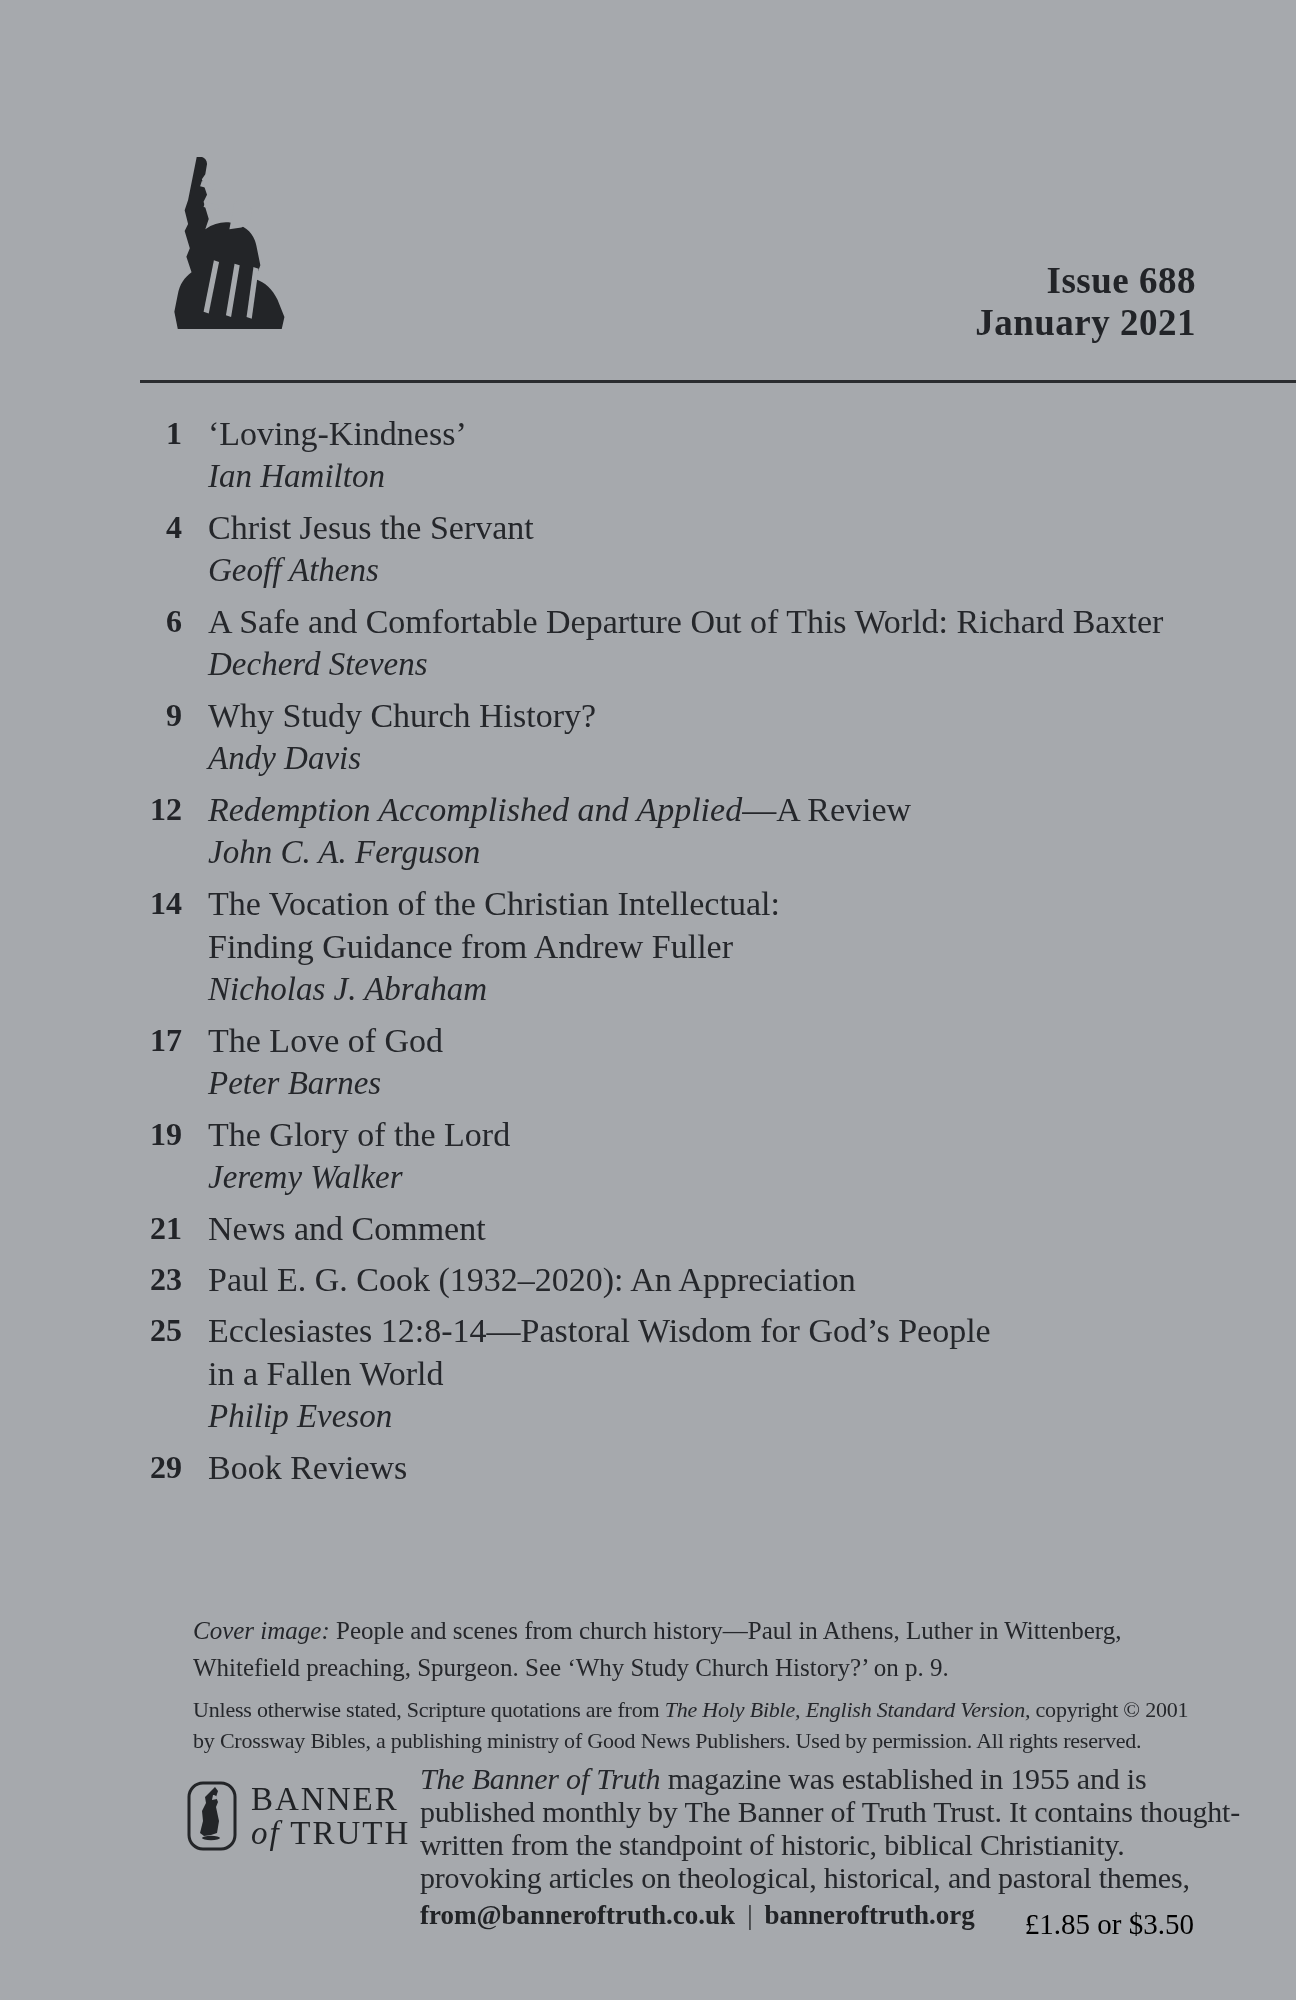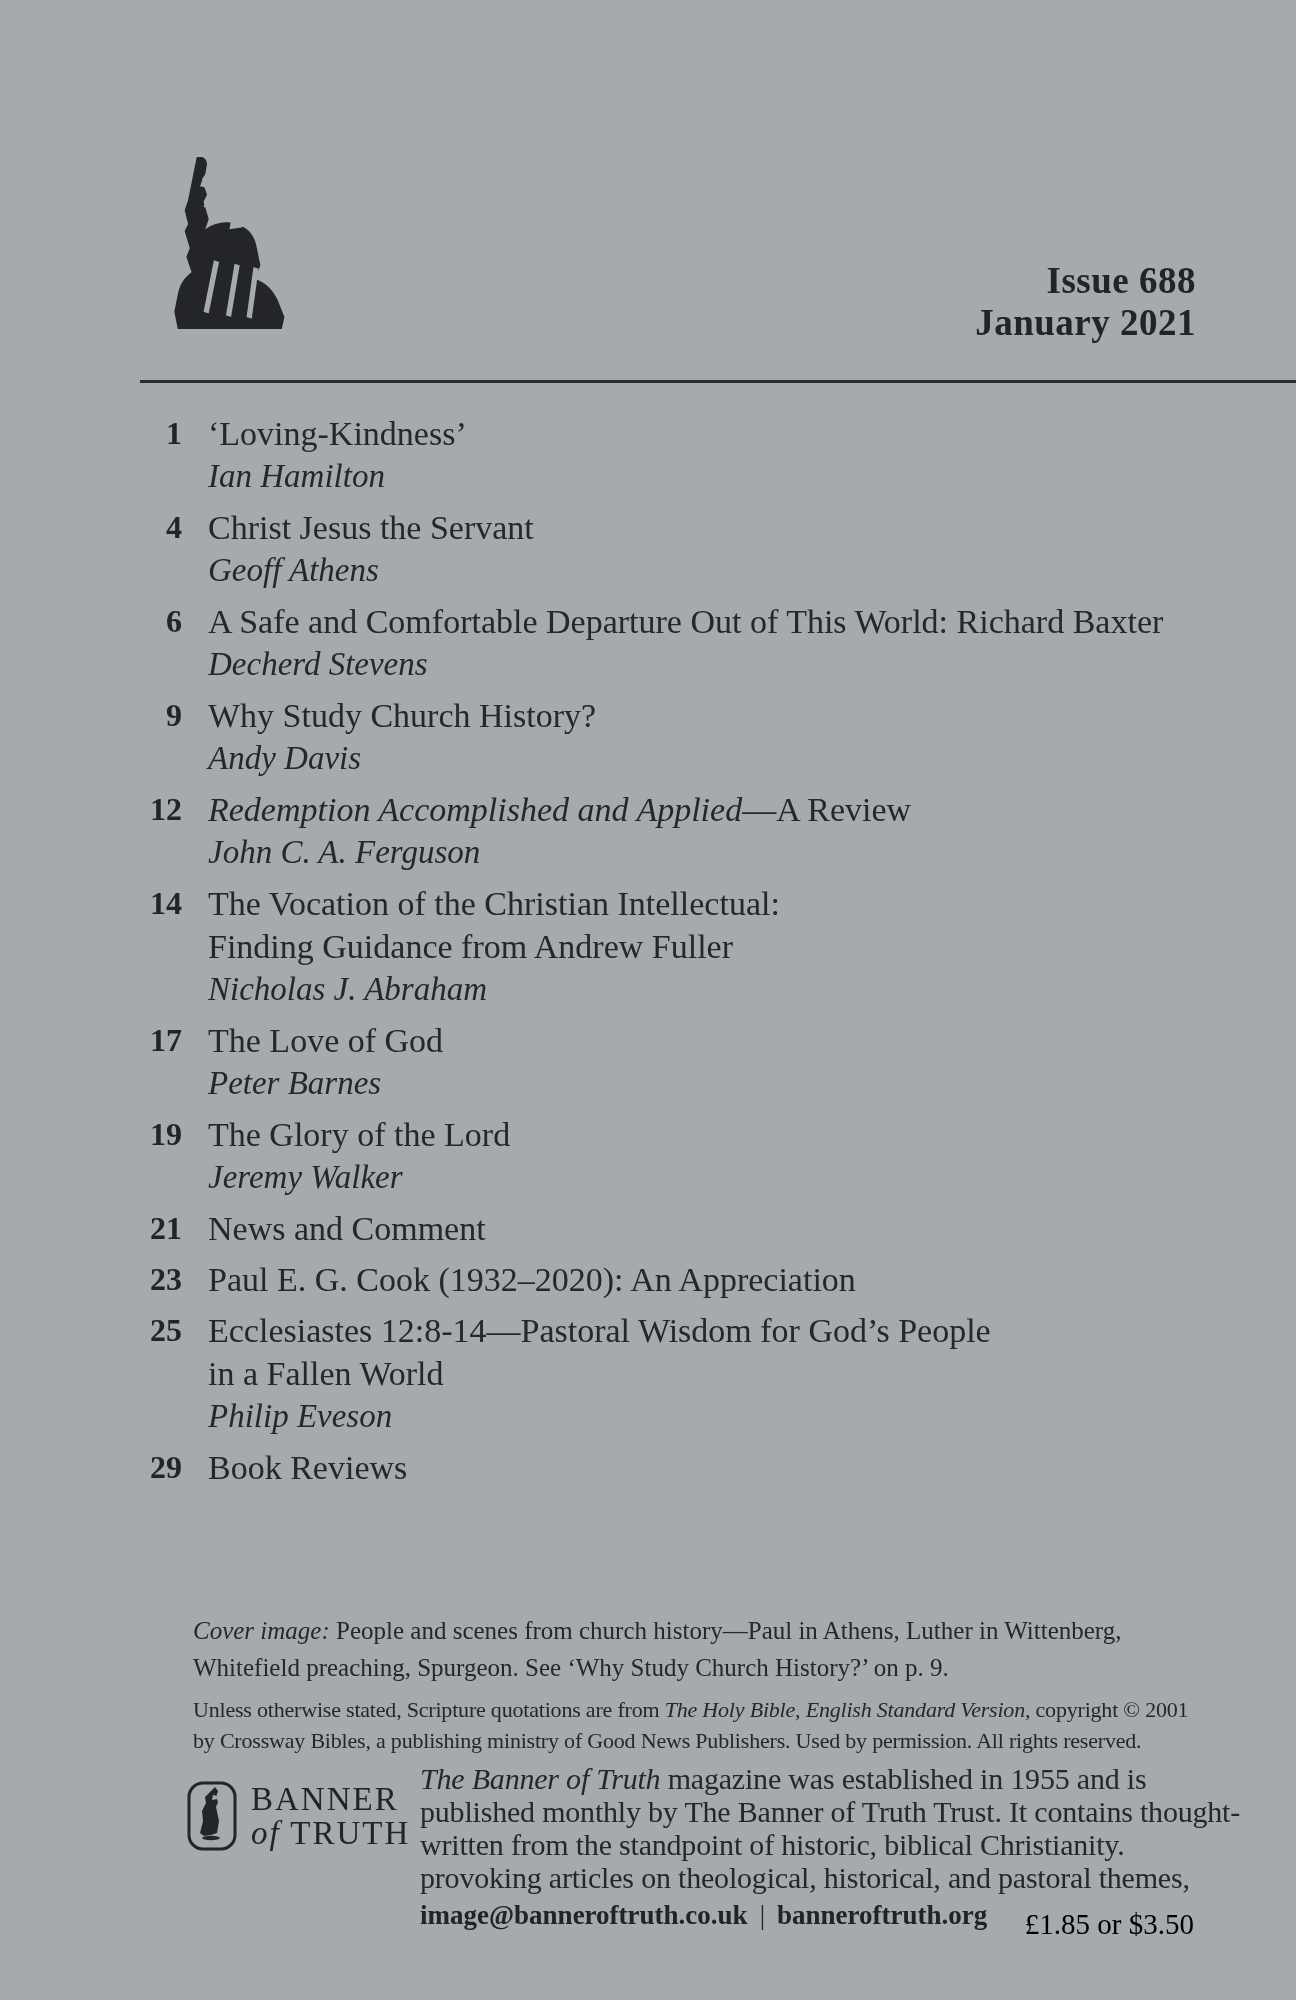--- a/index.html
+++ b/index.html
@@ -170,18 +170,18 @@
   </div>
 
   <div class="blurb">
       <div class="pline"><span class="it">The Banner of Truth</span><span> magazine was established in 1955 and is</span></div>
       <div class="pline"><span>published monthly by The Banner of Truth Trust. It contains thought-</span></div>
       <div class="pline"><span>written from the standpoint of historic, biblical Christianity.</span></div>
       <div class="pline"><span>provoking articles on theological, historical, and pastoral themes,</span></div>
     </div>
 
   <div class="contact">
-    <span>image@banneroftruth.co.uk</span><span class="sep">|</span><span>banneroftruth.org</span>
+    <span>from@banneroftruth.co.uk</span><span class="sep">|</span><span>banneroftruth.org</span>
   </div>
 
   <div class="price">£1.85 or $3.50</div>
 
 </div>
 
 </body></html>

